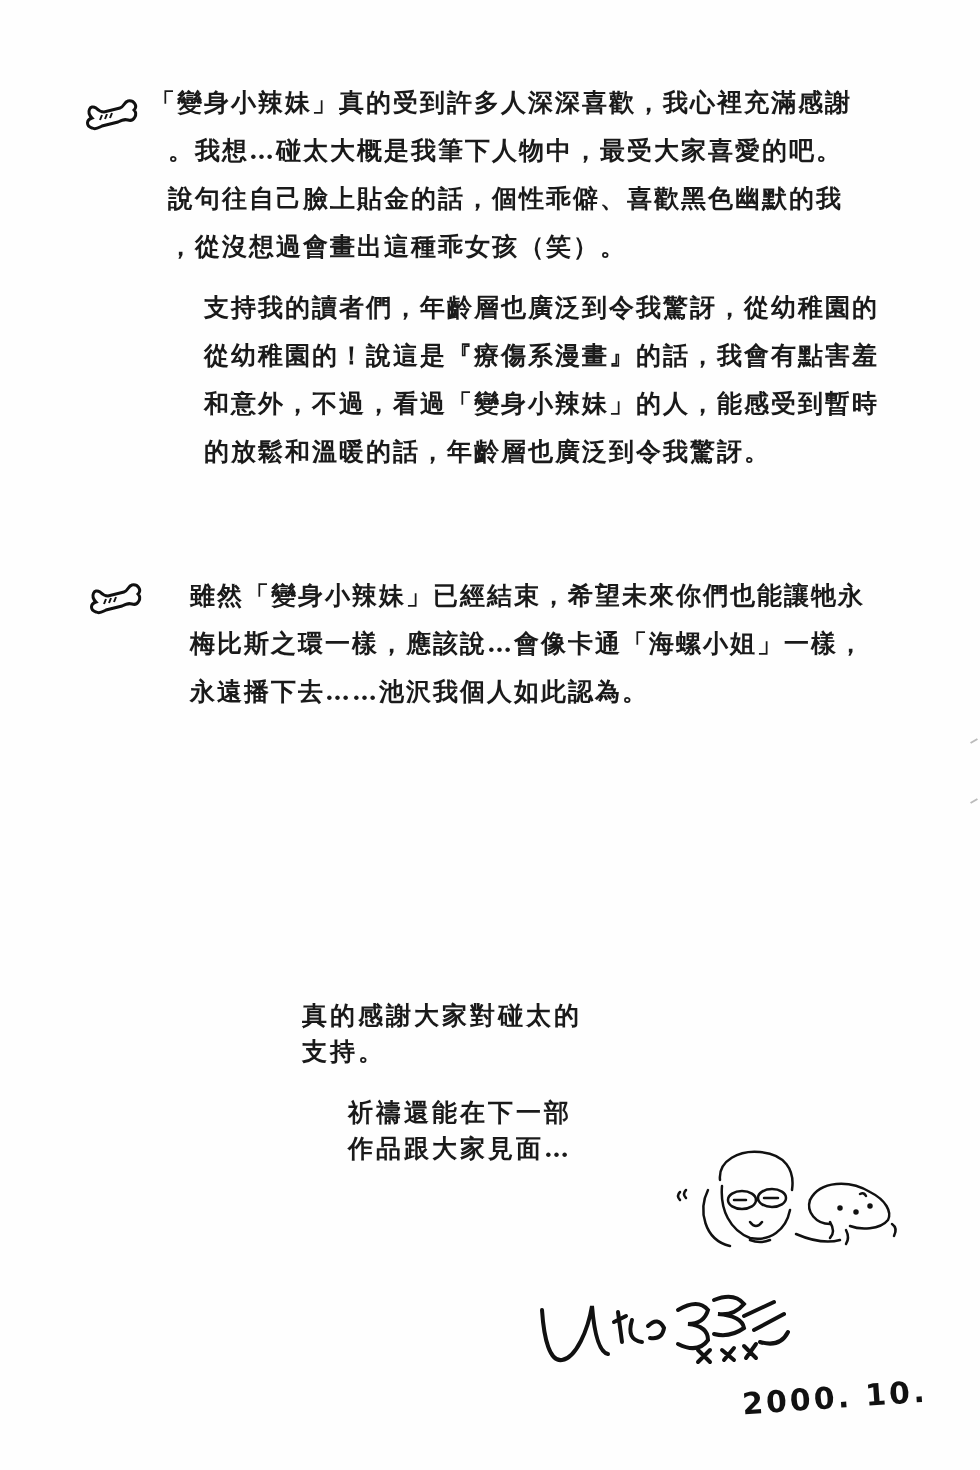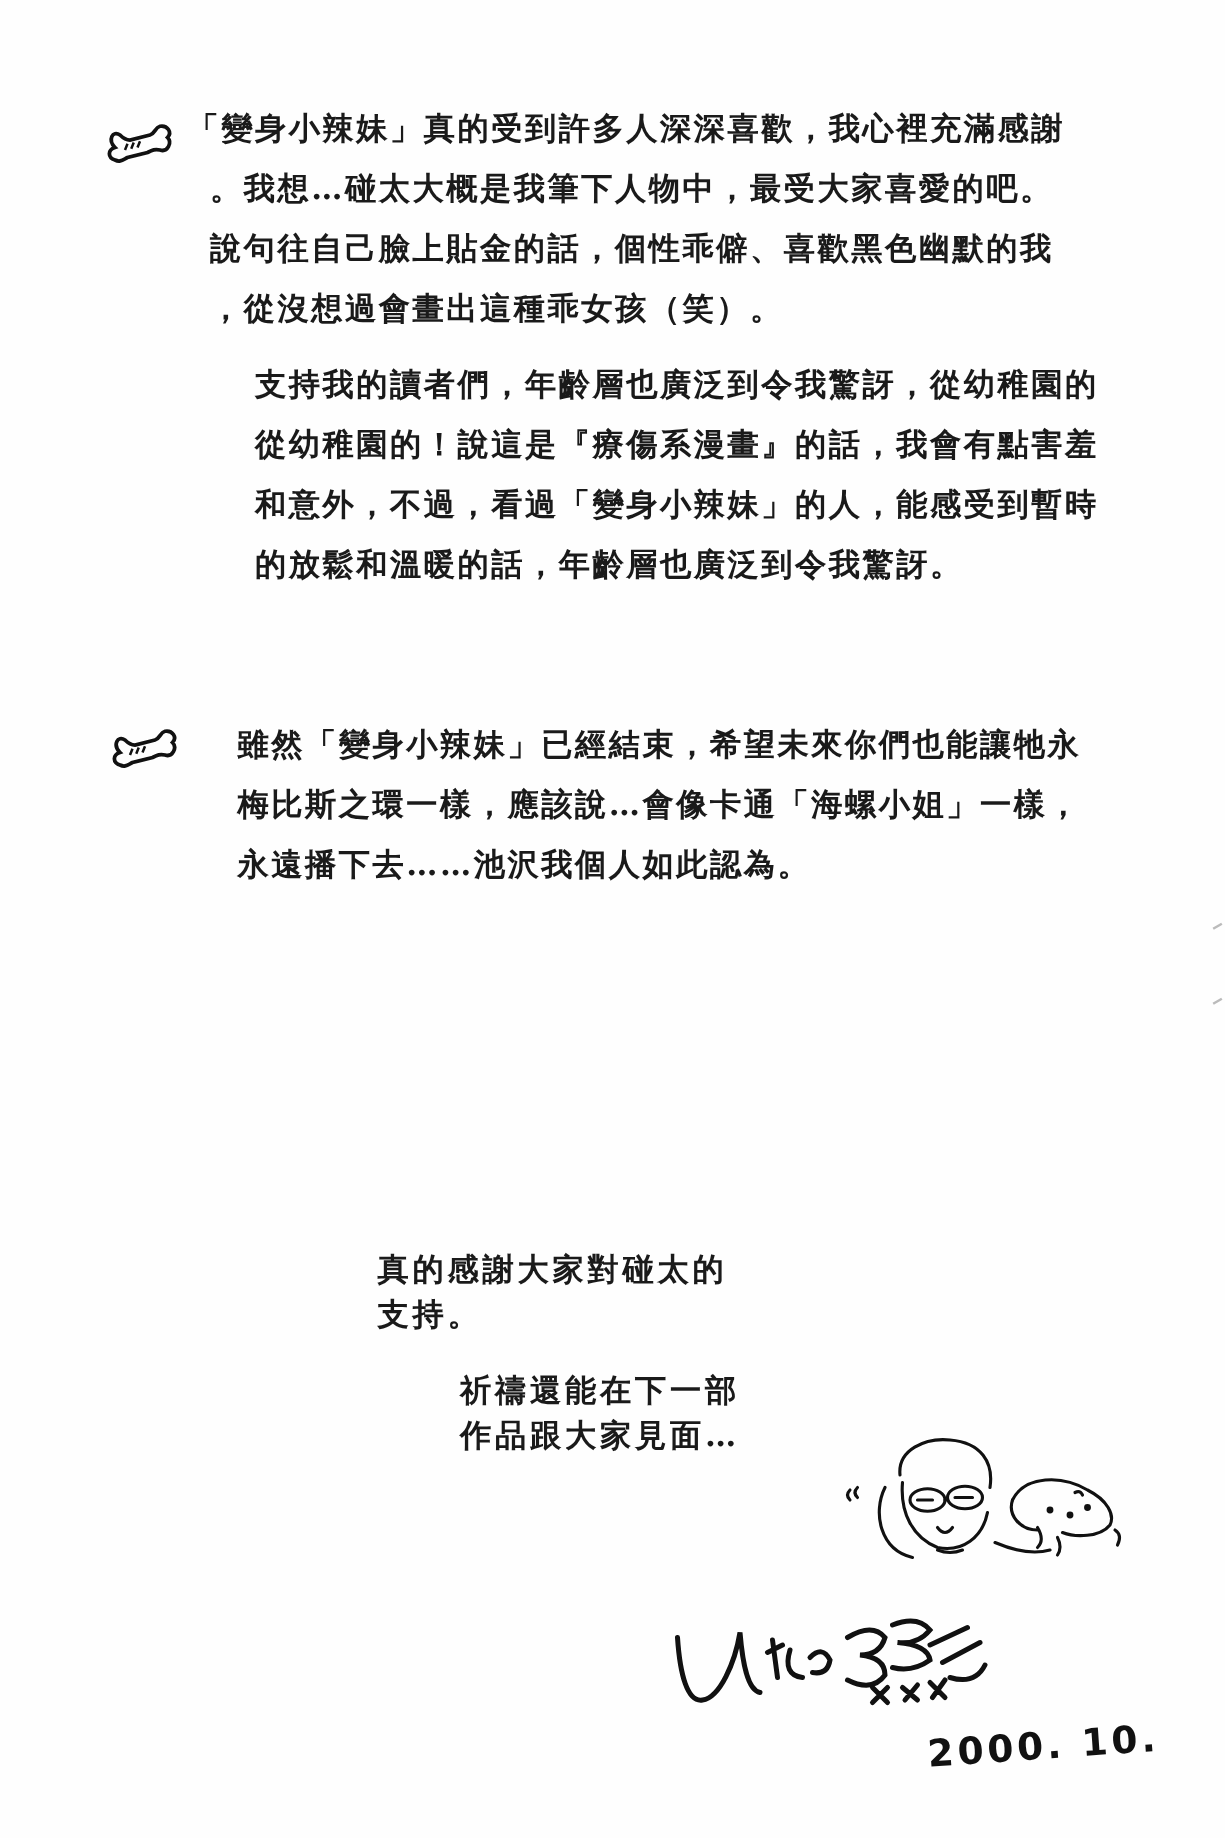--- a/index.html
+++ b/index.html
@@ -31,21 +31,21 @@
     #bone2 { left: 88px; top: 582px; }
     .closing {
       position: absolute;
       font-size: 25px;
       line-height: 36px;
       letter-spacing: 3px;
       font-weight: bold;
     }
     .closing .line { display: block; white-space: nowrap; }
     #closing1 { left: 302px; top: 998px; }
-    #closing2 { left: 368px; top: 1095px; }
+    #closing2 { left: 348px; top: 1095px; }
     #sketch { position: absolute; left: 660px; top: 1150px; width: 260px; height: 110px; }
     #signature { position: absolute; left: 528px; top: 1270px; width: 300px; height: 100px; }
     #date {
       position: absolute; left: 742px; top: 1380px;
       font-family: "DejaVu Sans", sans-serif;
       font-size: 30px; font-weight: bold; letter-spacing: 3px;
       transform: rotate(-4deg);
       color: #111;
     }
     .edge-mark { position: absolute; right: 2px; width: 8px; height: 2px; background: #bbb; }

